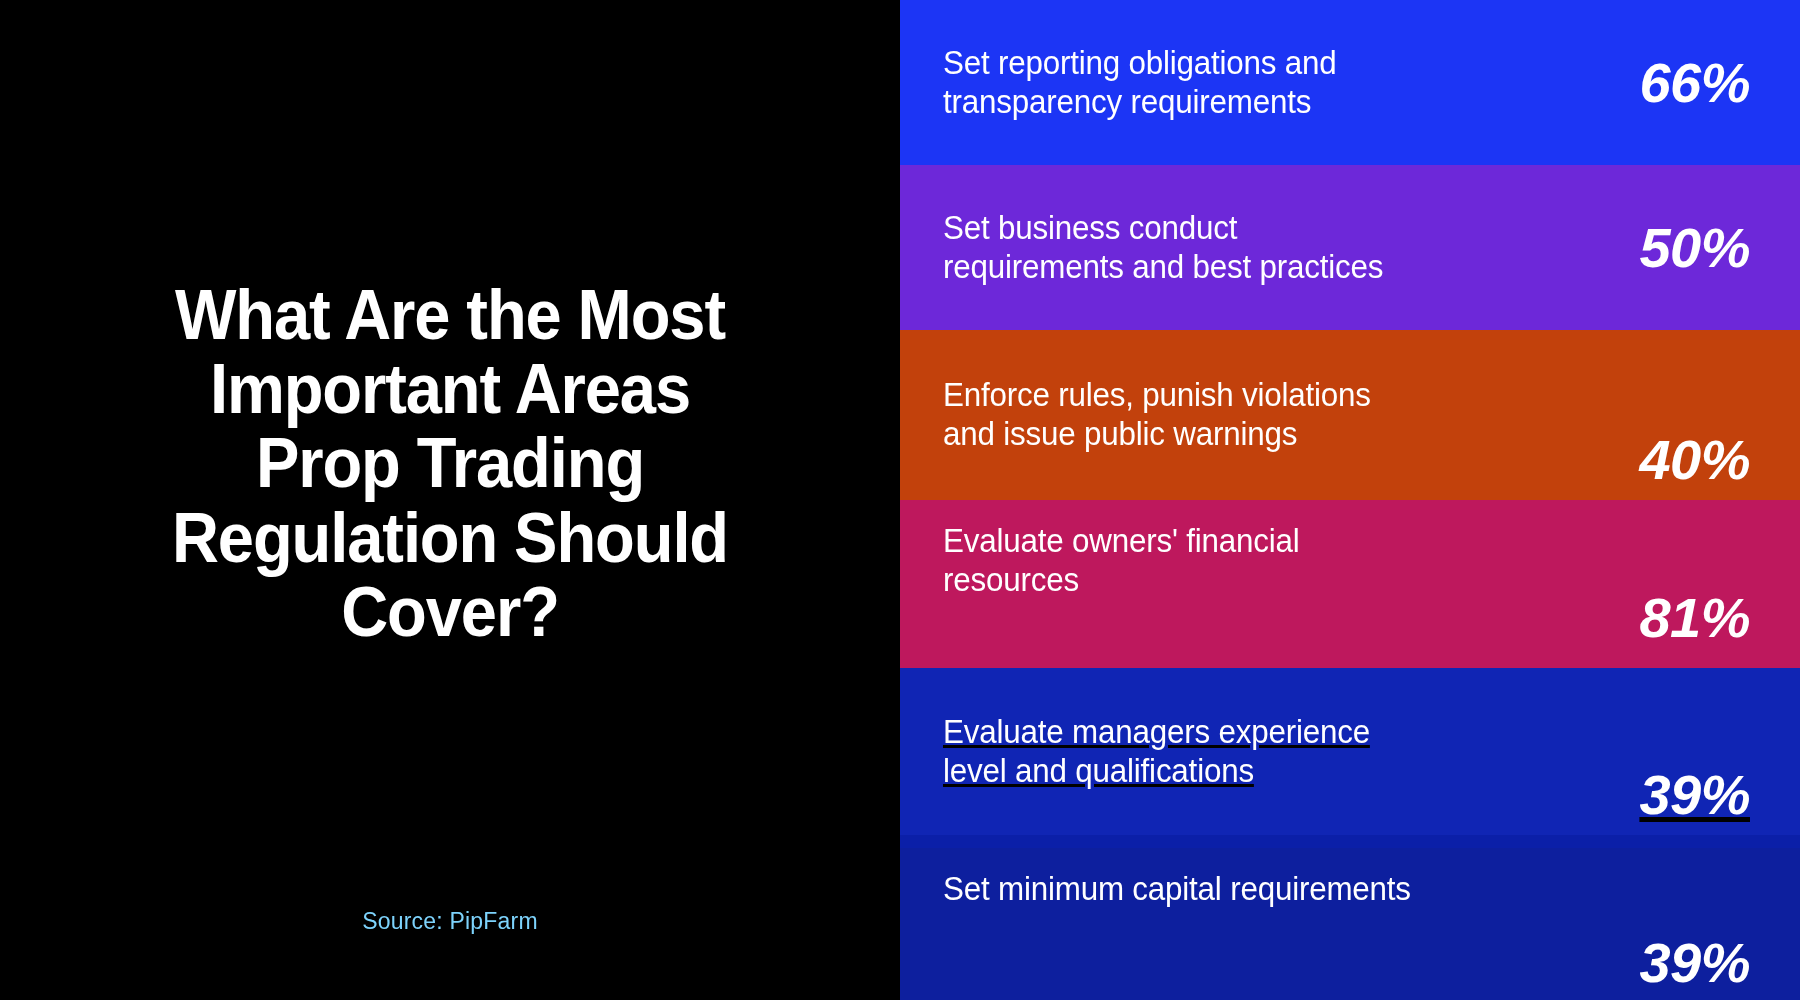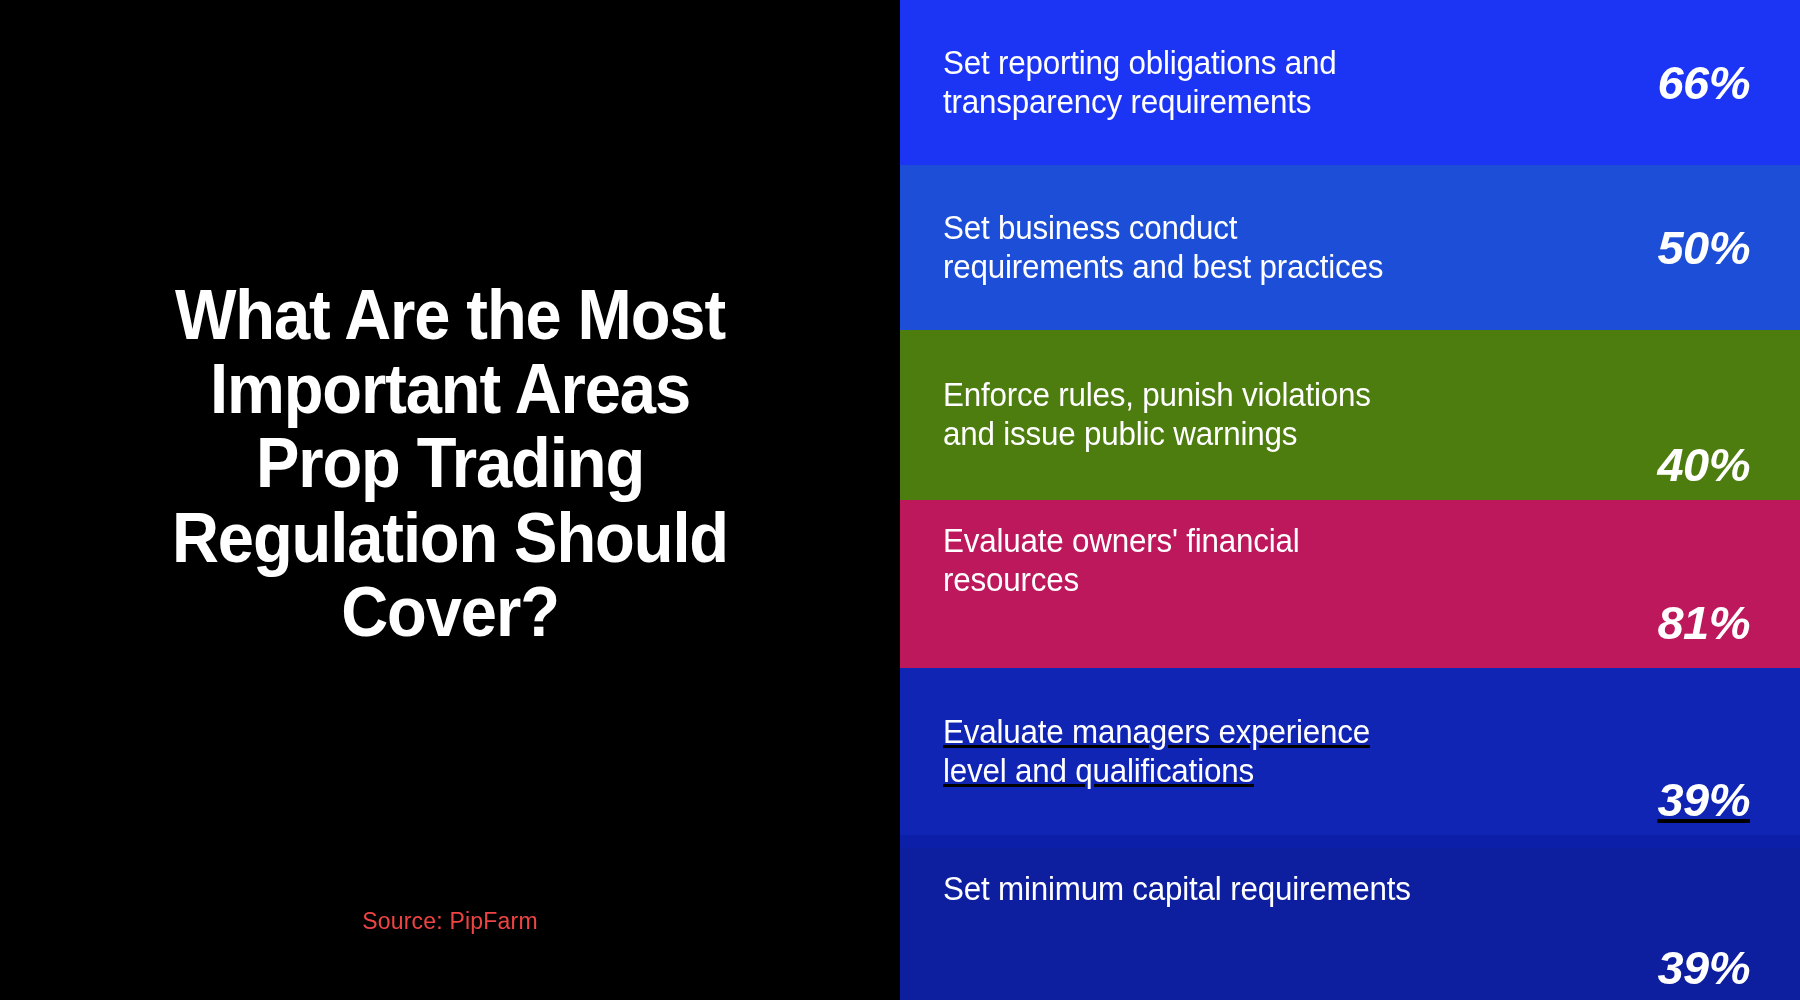--- a/index.html
+++ b/index.html
@@ -89,21 +89,21 @@
     font-weight: normal;
     letter-spacing: -0.2px;
     transform: scaleX(0.95);
     transform-origin: left center;
     flex: 1 1 auto;
     white-space: pre-line;
     padding-right: 14px;
   }
   .bar-value {
     color: #ffffff;
-    font-size: 47px;
+    font-size: 56px;
     font-weight: bold;
     font-style: italic;
     letter-spacing: -0.5px;
     flex: 0 0 auto;
     text-align: right;
     min-width: 140px;
   }
   
   .bar-row.v-mid .bar-value { align-self: center; }
   .bar-row.v-low .bar-value { align-self: flex-end; margin-bottom: 18px; }
@@ -116,38 +116,38 @@
 <div id="canvas">
 
   <div class="left-panel" style="background: rgb(0, 0, 0);">
     <div class="title-block">
       <h1 class="headline" style="color: rgb(255, 255, 255);">What Are the Most
 Important Areas
 Prop Trading
 Regulation Should
 Cover?</h1>
     </div>
-    <div class="source-line" style="color: #ef4444;">Source: PipFarm</div>
+    <div class="source-line" style="color: #7dd3fc;">Source: PipFarm</div>
   </div>
 
   <div class="right-panel">
 
     <div class="bar-row v-mid" style="background: rgb(28, 53, 245); height: 165px; flex: 0 0 165px;">
       <div class="bar-label">Set reporting obligations and
 transparency requirements</div>
       <div class="bar-value">66%</div>
     </div>
 
-    <div class="bar-row v-mid" style="background: #1d4ed8; height: 165px; flex: 0 0 165px;">
+    <div class="bar-row v-mid" style="background: #6d28d9; height: 165px; flex: 0 0 165px;">
       <div class="bar-label">Set business conduct
 requirements and best practices</div>
       <div class="bar-value">50%</div>
     </div>
 
-    <div class="bar-row v-lower" style="background: #4d7c0f; height: 170px; flex: 0 0 170px; gap: 6px;">
+    <div class="bar-row v-lower" style="background: #c2410c; height: 170px; flex: 0 0 170px; gap: 6px;">
       <div class="bar-label">Enforce rules, punish violations
 and issue public warnings</div>
       <div class="bar-value">40%</div>
     </div>
 
     <div class="bar-row v-low l-top" style="background: #be185d; height: 168px; flex: 0 0 168px;">
       <div class="bar-label">Evaluate owners' financial
 resources</div>
       <div class="bar-value">81%</div>
     </div>

